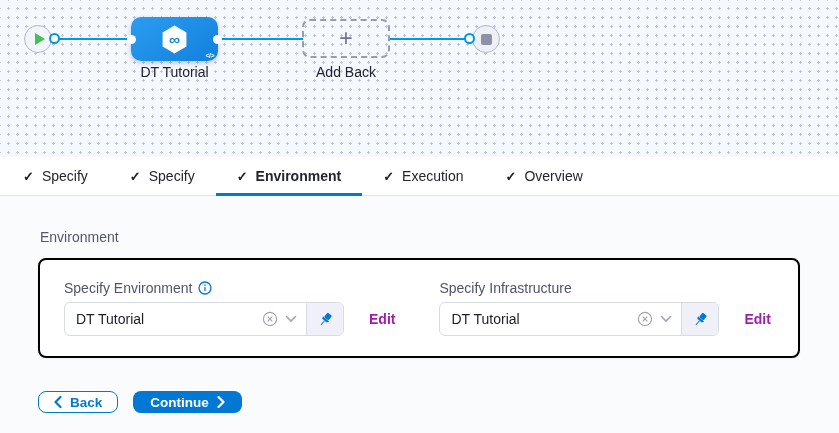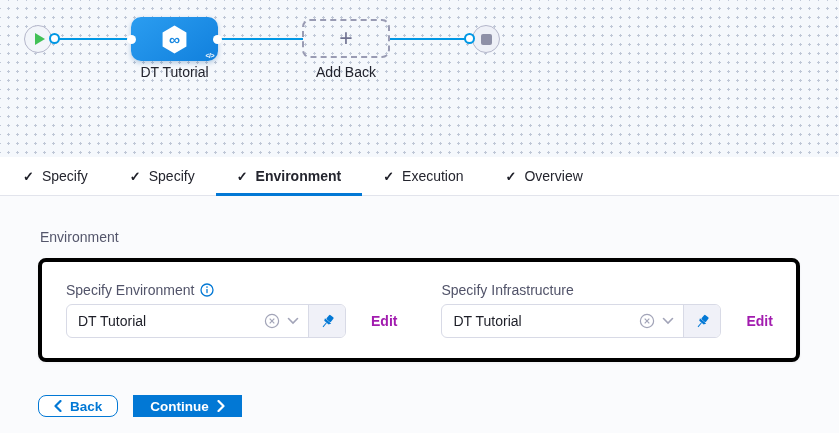--- a/index.html
+++ b/index.html
@@ -84,21 +84,21 @@
   .tab.active { font-weight: 700; }
   .tab.active::after {
     content: ""; position: absolute; left: 0; right: 0; bottom: -1px;
     height: 3px; background: #0278d5;
   }
 
   
   .content { padding: 0 39px 0 38px; }
   .section-title { margin: 33px 0 13px 2px; font-size: 14px; color: #54566b; }
   .card {
-    background: #fff; border: 4px solid #000000; border-radius: 8px;
+    background: #fff; border: 2px solid #000000; border-radius: 8px;
     box-shadow: 0 1px 3px rgba(40,41,61,.05);
     padding: 20px 24px; display: flex; align-items: flex-start;
   }
   .field + .field { margin-left: 44px; }
   .field-label {
     display: flex; align-items: center; gap: 6px;
     font-size: 14px; color: #515369; margin-bottom: 6px;
   }
   .control-row { display: flex; align-items: center; }
   .combo {
@@ -128,21 +128,21 @@
     display: inline-flex; align-items: center; gap: 8px; height: 22px;
     font-family: "Liberation Sans", sans-serif;
     font-size: 13.5px; font-weight: 700; cursor: pointer;
   }
   .btn-back {
     padding: 0 15px; background: #fff; color: #0278d5;
     border: 1px solid #0278d5; border-radius: 8px;
   }
   .btn-continue {
     padding: 0 17px; background: #0278d5; color: #fff;
-    border: none; border-radius: 0; justify-content: center;
+    border: none; border-radius: 8px; justify-content: center;
   }
 </style>
 </head>
 <body>
 
 <div class="canvas">
 
   <div class="connector" style="left:54px;width:79px;"></div>
   <div class="connector" style="left:217px;width:86px;"></div>
   <div class="connector" style="left:390px;width:79px;"></div>

